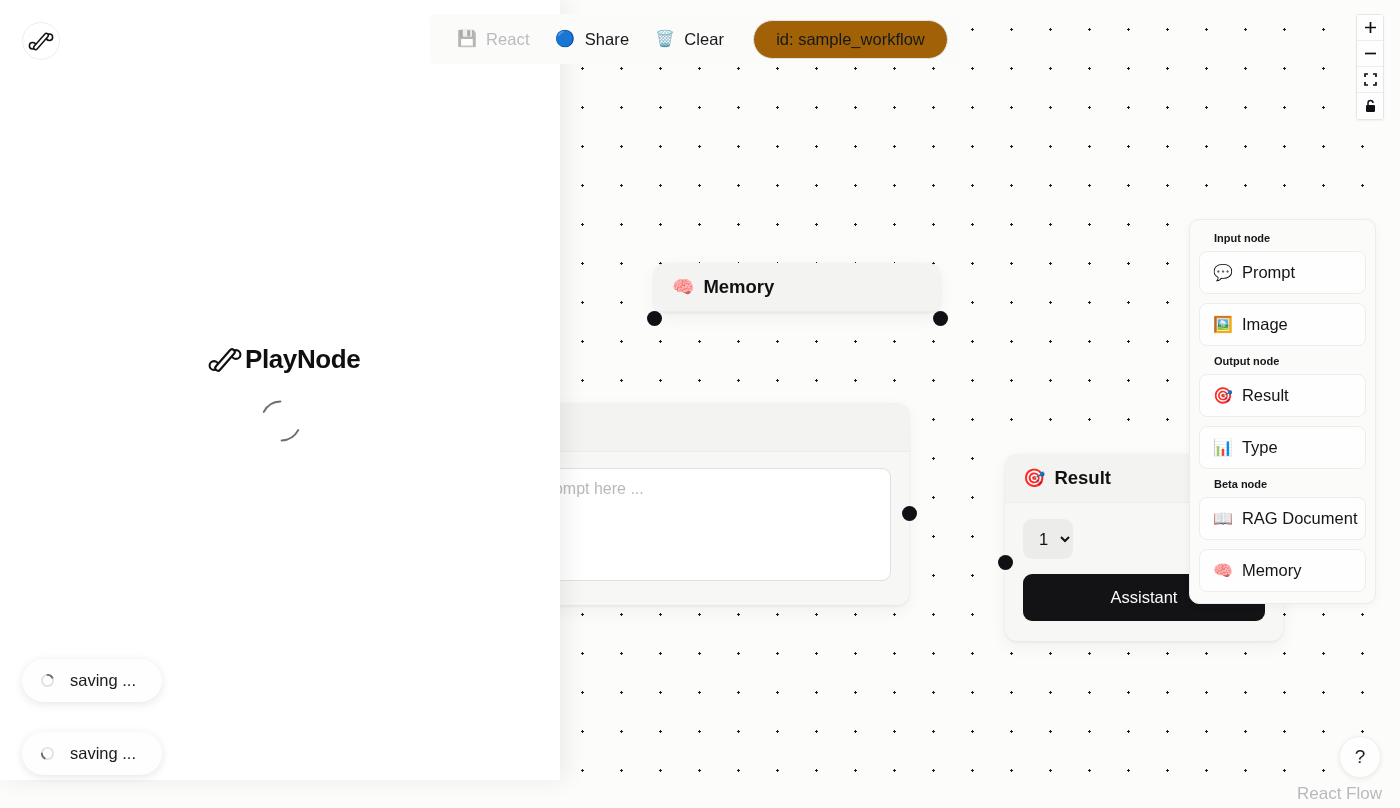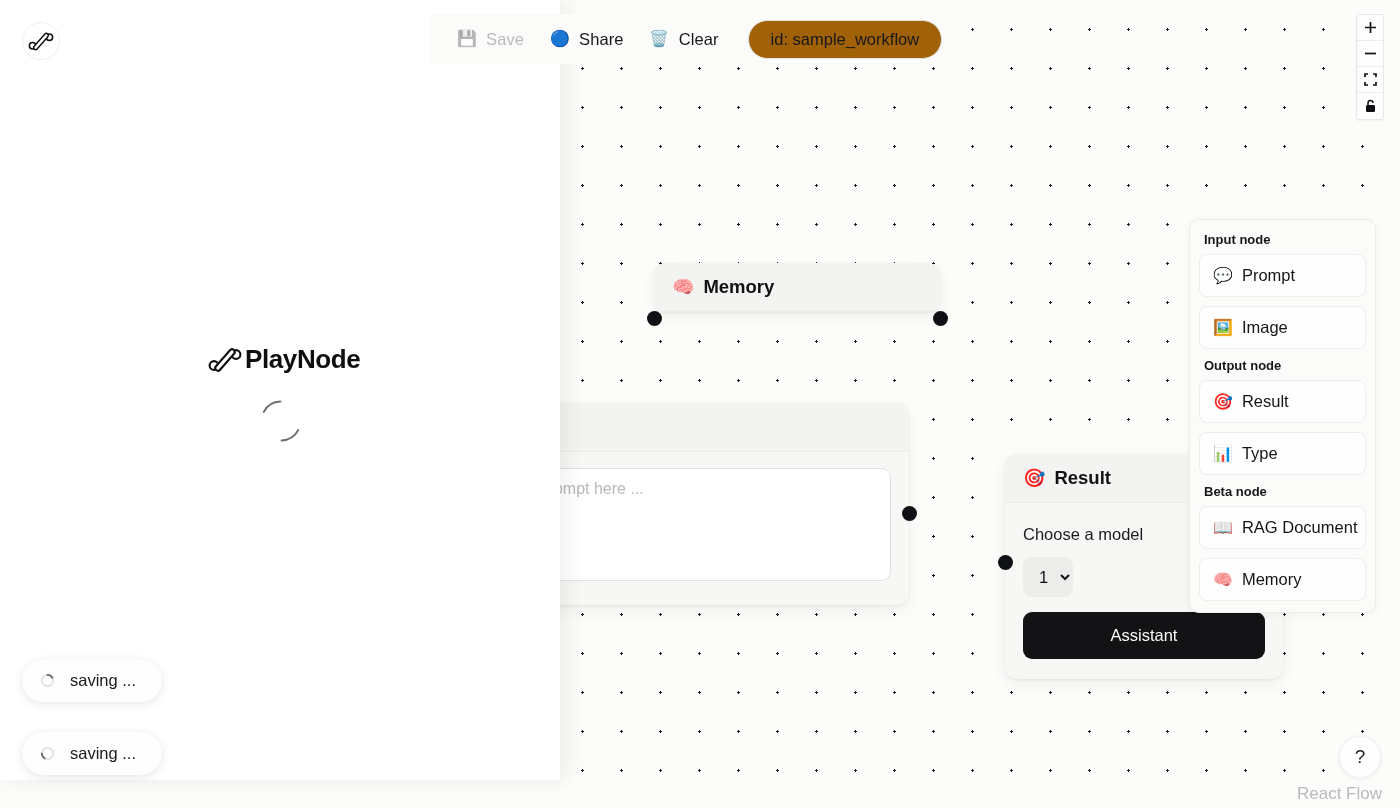--- a/index.html
+++ b/index.html
@@ -140,22 +140,22 @@
   
   .side-panel {
     position: absolute; left: 1189px; top: 219px; width: 187px;
     background: #fbfbfa;
     border: 1px solid #ececeb; border-radius: 10px;
     padding: 10px 9px 11px;
     box-shadow: 0 2px 10px rgba(0,0,0,.045);
     z-index: 14;
   }
   .panel-group-title {
-    font-size: 13px; font-weight: 700; color: #16171a;
-    margin: 6px 0 7px 5px;
+    font-size: 11px; font-weight: 700; color: #16171a;
+    margin: 6px 0 7px 15px;
   }
   .panel-group-title.first { margin-top: 2px; }
   .panel-item {
     display: flex; align-items: center; gap: 9px;
     background: #fefefe;
     border: 1px solid #ededec; border-radius: 8px;
     padding: 11px 13px; margin-bottom: 9px;
     font-size: 16.5px; color: #141518;
     cursor: grab; white-space: nowrap; overflow: hidden;
   }
@@ -290,21 +290,20 @@
     </div>
   </div>
   <div class="handle" style="left:902px; top:506px;"></div>
 
   <div class="node" id="node-result">
     <div class="node-head">
       <span class="emoji">🎯</span>
       <span>Result</span>
     </div>
     <div class="node-body">
-      <div class="field-label">Choose a model</div>
       <div class="model-row">
         <select class="mini-select">
           <option>1</option>
         </select>
       </div>
       <button class="gen-btn">Assistant</button>
     </div>
   </div>
   <div class="handle" style="left:998px; top:555px;"></div>
 
@@ -336,21 +335,21 @@
     </div>
     <div class="panel-item">
       <span class="emoji">🧠</span>
       <span>Memory</span>
     </div>
   </div>
 
   <div class="toolbar">
     <button class="tb-btn disabled">
       <span class="tb-ico save-ico">💾</span>
-      <span>Save</span>
+      <span>React</span>
     </button>
     <button class="tb-btn">
       <span class="tb-ico">🔵</span>
       <span>Share</span>
     </button>
     <button class="tb-btn">
       <span class="tb-ico">🗑️</span>
       <span>Clear</span>
     </button>
     <div class="id-pill">id: sample_workflow</div>

